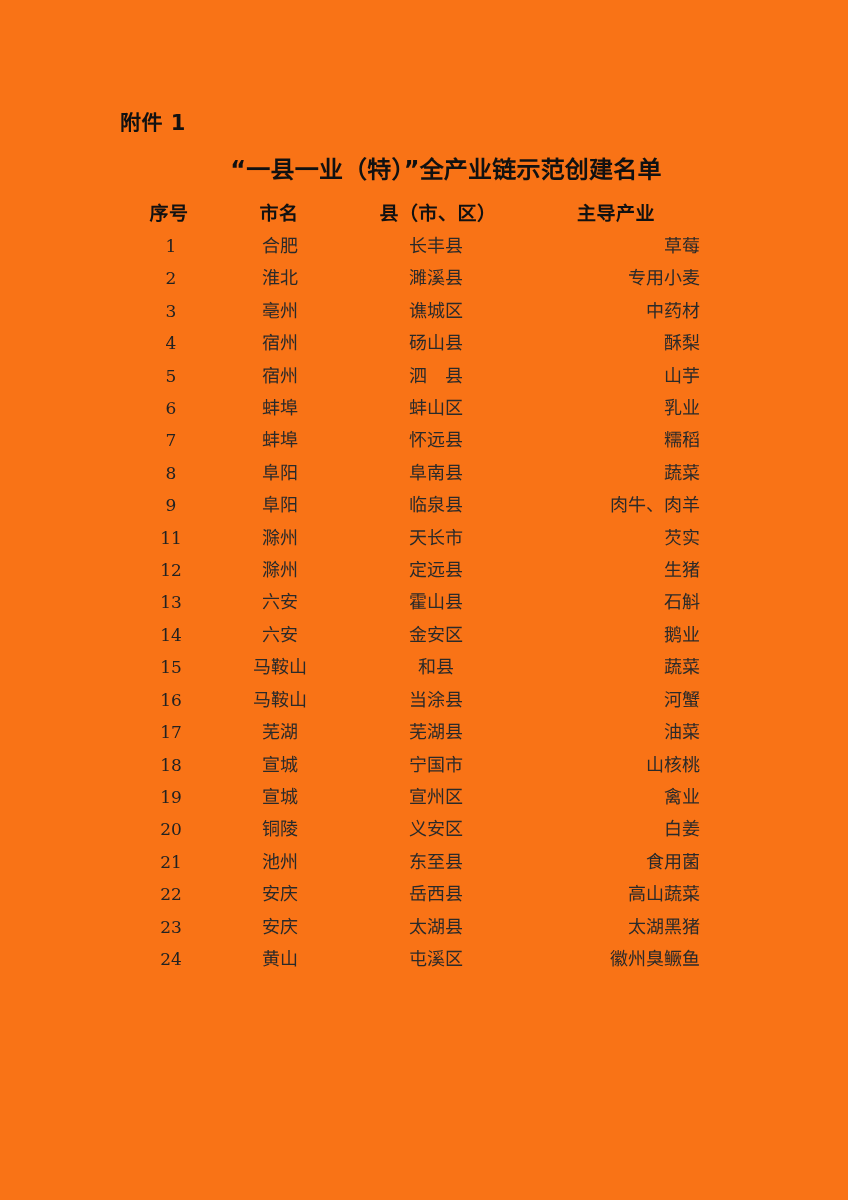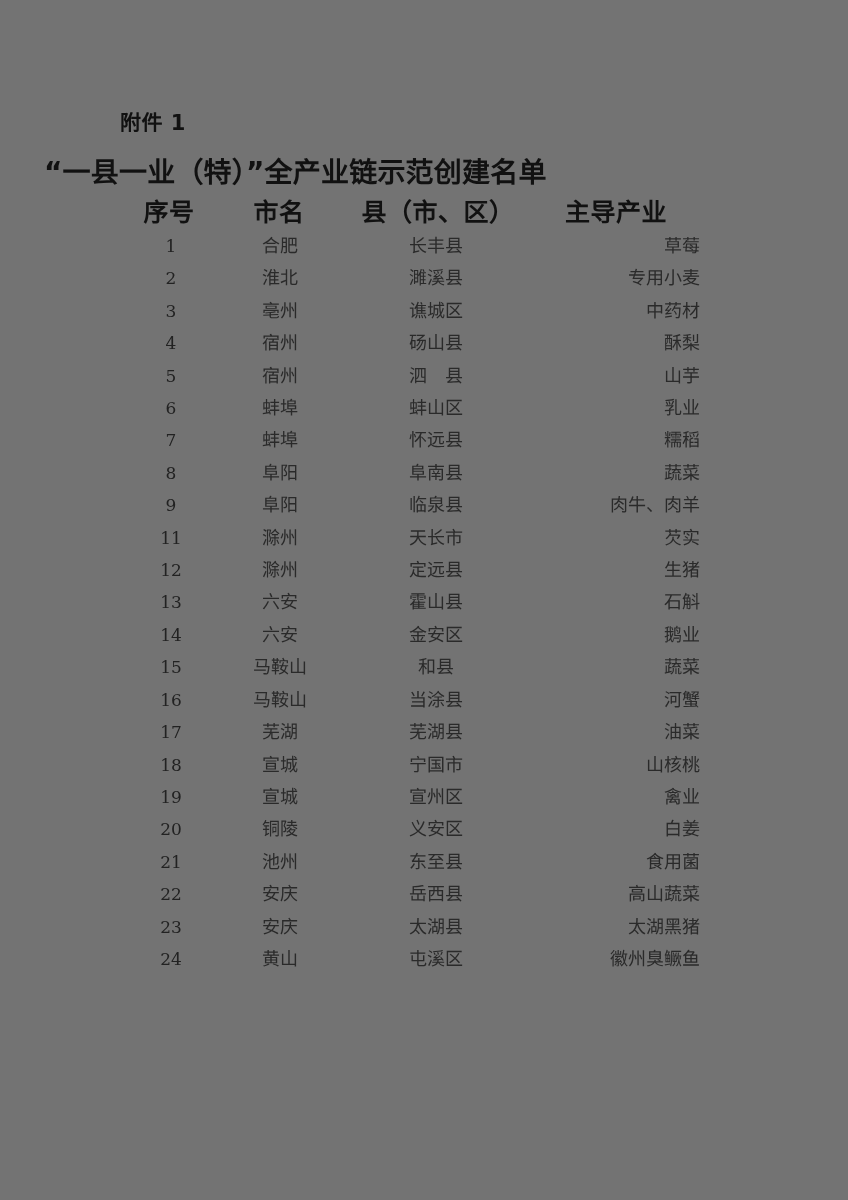--- a/index.html
+++ b/index.html
@@ -13,42 +13,43 @@
     height: 1200px;
     position: relative;
     font-family: "DejaVu Sans", "Liberation Sans", sans-serif;
     color: #1a1a1a;
     overflow: hidden;
   }
 
   .page {
     position: absolute;
     inset: 0;
-    background: #737373;
+    background: #f97316;
   }
 
   
   .attachment-label {
     position: absolute;
     left: 120px;
     top: 106px;
     font-size: 21px;
     font-weight: bold;
     letter-spacing: 0.5px;
     white-space: nowrap;
     color: #111111;
   }
 
   
   .doc-title {
     position: absolute;
     left: 0;
     right: 0;
     top: 150px;
-    font-size: 28px;
+    text-align: center;
+    font-size: 24px;
     font-weight: bold;
     letter-spacing: 0.2px;
     white-space: nowrap;
     color: #111111;
     padding-left: 44px;
     box-sizing: border-box;
   }
 
   
   .listing-table {
@@ -69,21 +70,21 @@
     border: 0;
     padding: 0;
     height: 32.4px;
     line-height: 32.4px;
     text-align: center;
     vertical-align: middle;
     white-space: nowrap;
   }
 
   .listing-table thead th {
-    font-size: 25px;
+    font-size: 19px;
     font-weight: bold;
     color: #111111;
     height: 34px;
     line-height: 34px;
     letter-spacing: 0.5px;
   }
 
   .listing-table tbody td {
     font-size: 18px;
     font-weight: normal;

